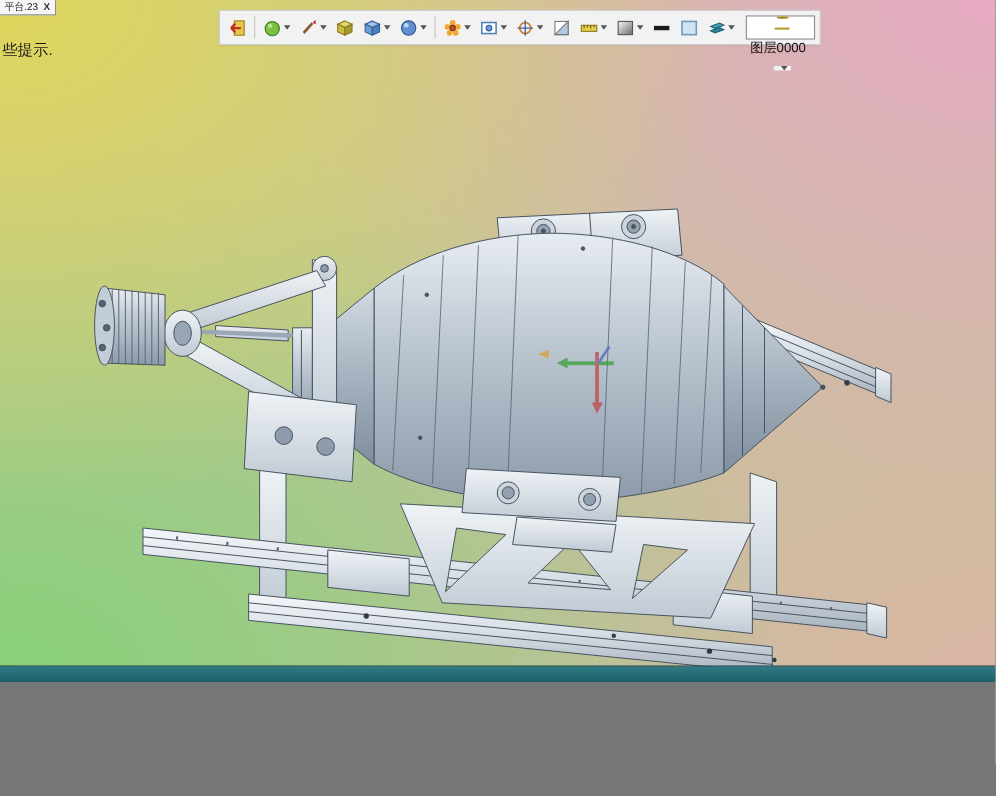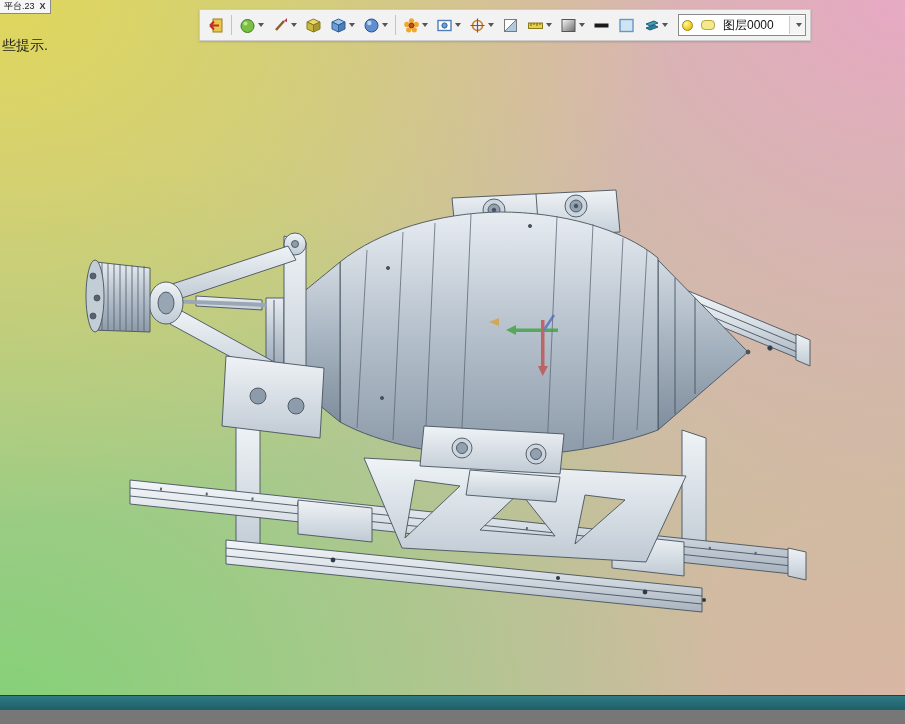--- a/index.html
+++ b/index.html
@@ -1,16 +1,16 @@
 <!DOCTYPE html>
 <html><head>
 <meta charset="utf-8">
 <style>
   html,body{margin:0;padding:0;background:#777;}
-  .app{position:relative;width:905px;height:710px;overflow:hidden;
+  .app{position:relative;width:905px;height:620px;overflow:hidden;
        font-family:"Liberation Sans",sans-serif;user-select:none;}
   
   .viewport-bg{position:absolute;inset:0;
     background:
       radial-gradient(120% 120% at 0% 0%,   rgba(225,216,88,.95), rgba(225,216,88,0) 62%),
       radial-gradient(120% 120% at 100% 0%, rgba(233,168,197,.95), rgba(233,168,197,0) 62%),
       radial-gradient(130% 130% at 0% 100%, rgba(130,209,118,.95), rgba(130,209,118,0) 62%),
       radial-gradient(130% 130% at 100% 100%, rgba(218,181,164,.95), rgba(218,181,164,0) 62%),
       #c2c49c;}
   .model-svg{position:absolute;left:0;top:0;}
@@ -23,21 +23,21 @@
   
   .toolbar{position:absolute;left:199px;top:9px;height:30px;display:flex;align-items:center;
            gap:2px;background:#f2f2f2;border:1px solid #cdcdcd;padding:0 4px;
            box-shadow:0 1px 2px rgba(0,0,0,.18);}
   .tbtn{display:flex;align-items:center;height:24px;padding:1px 2px;border:1px solid transparent;cursor:default;}
   .tbtn svg{width:17px;height:17px;display:block;}
   .caret{width:0;height:0;border-left:3px solid transparent;border-right:3px solid transparent;
          border-top:4px solid #555;margin-left:2px;}
   .sep{width:1px;height:20px;background:#c4c4c4;margin:0 2px;}
   .combo{display:flex;align-items:center;height:20px;background:#fff;border:1px solid #8a8a8a;
-         padding:0 0 0 3px;margin-left:5px;gap:8px;}
+         padding:0 0 0 3px;margin-left:5px;gap:8px;flex-direction:column;}
   .combo-text{font-size:12px;color:#111;min-width:58px;}
   .bulb{width:9px;height:9px;border-radius:50%;
         background:radial-gradient(circle at 35% 30%, #fff7a6, #f3cf22 60%, #c6a312);
         border:1px solid #a08a12;}
   .swatch{width:12px;height:8px;background:#f4e98e;border:1px solid #b9a43e;border-radius:4px;}
   .combo-caret{width:15px;height:18px;display:flex;align-items:center;justify-content:center;
                border-left:1px solid #cccccc;background:#f4f4f4;}
   .status-bar{position:absolute;left:0;bottom:0;width:905px;height:14px;
               background:linear-gradient(#2f7a84,#1d5f6a);border-top:1px solid #14444d;}
 </style>

